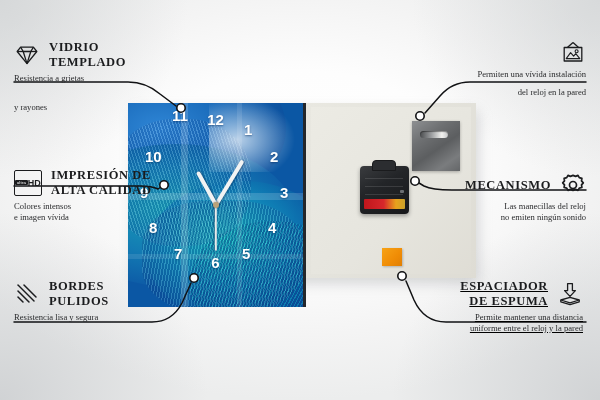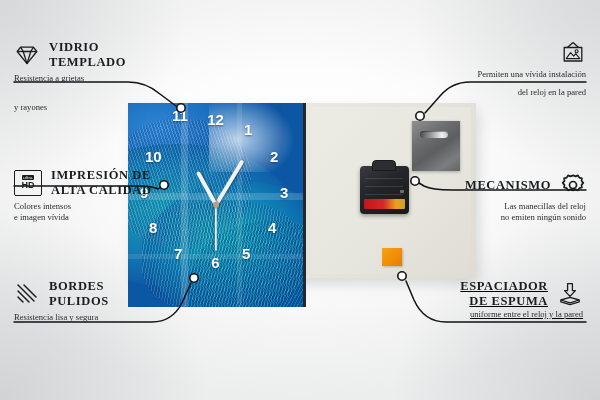--- a/index.html
+++ b/index.html
@@ -99,21 +99,21 @@
     font-family:"Liberation Serif",serif;font-size:8.6px;color:#2a2b2d;
     line-height:1.33;white-space:nowrap;padding-top:3px;
   }
   .co-left .co-title,.co-left .co-desc{text-align:left;}
   .co-right .co-title,.co-right .co-desc{text-align:right;}
   .co-head{display:flex;align-items:center;gap:9px;}
   .co-right .co-head{justify-content:flex-end;}
   .ico{width:26px;height:26px;flex:0 0 26px;display:block;}
   .hd-badge{
     width:24px;height:24px;border:1.4px solid #1b1c1e;border-radius:2px;
-    display:flex;flex-direction:column;align-items:center;justify-content:center;
+    display:flex;flex-direction:row;align-items:center;justify-content:center;
     font-family:"Liberation Sans",sans-serif;color:#1b1c1e;line-height:1;
   }
   .hd-badge .u{font-size:4.4px;letter-spacing:.2px;background:#1b1c1e;color:#fff;padding:.5px 1.5px;border-radius:1px;}
   .hd-badge .h{font-size:9px;font-weight:700;margin-top:1px;}
 </style>
 </head>
 <body>
 
 <div id="stage">
   <div class="corner-shade cs-tl"></div>
@@ -285,15 +285,16 @@
         <div class="co-title">DE ESPUMA</div>
       </div>
       <svg class="ico" viewBox="0 0 26 26">
         <g fill="none" stroke="#1b1c1e" stroke-width="1.3" stroke-linejoin="round">
           <path d="M10.6,2.6 h4.8 v7.0 h3.0 L13,15.4 L7.6,9.6 h3.0 Z"></path>
           <path d="M13,16.4 L22.2,19.0 L13,21.8 L3.8,19.0 Z"></path>
           <path d="M3.8,19.0 v1.8 L13,23.6 L22.2,20.8 V19.0"></path>
         </g>
       </svg>
     </div>
+    <div class="co-desc">Permite mantener una distancia</div>
     <div class="co-desc" style="padding-top:0">uniforme entre el reloj y la pared</div>
   </div>
 </div>
 
 </body></html>

